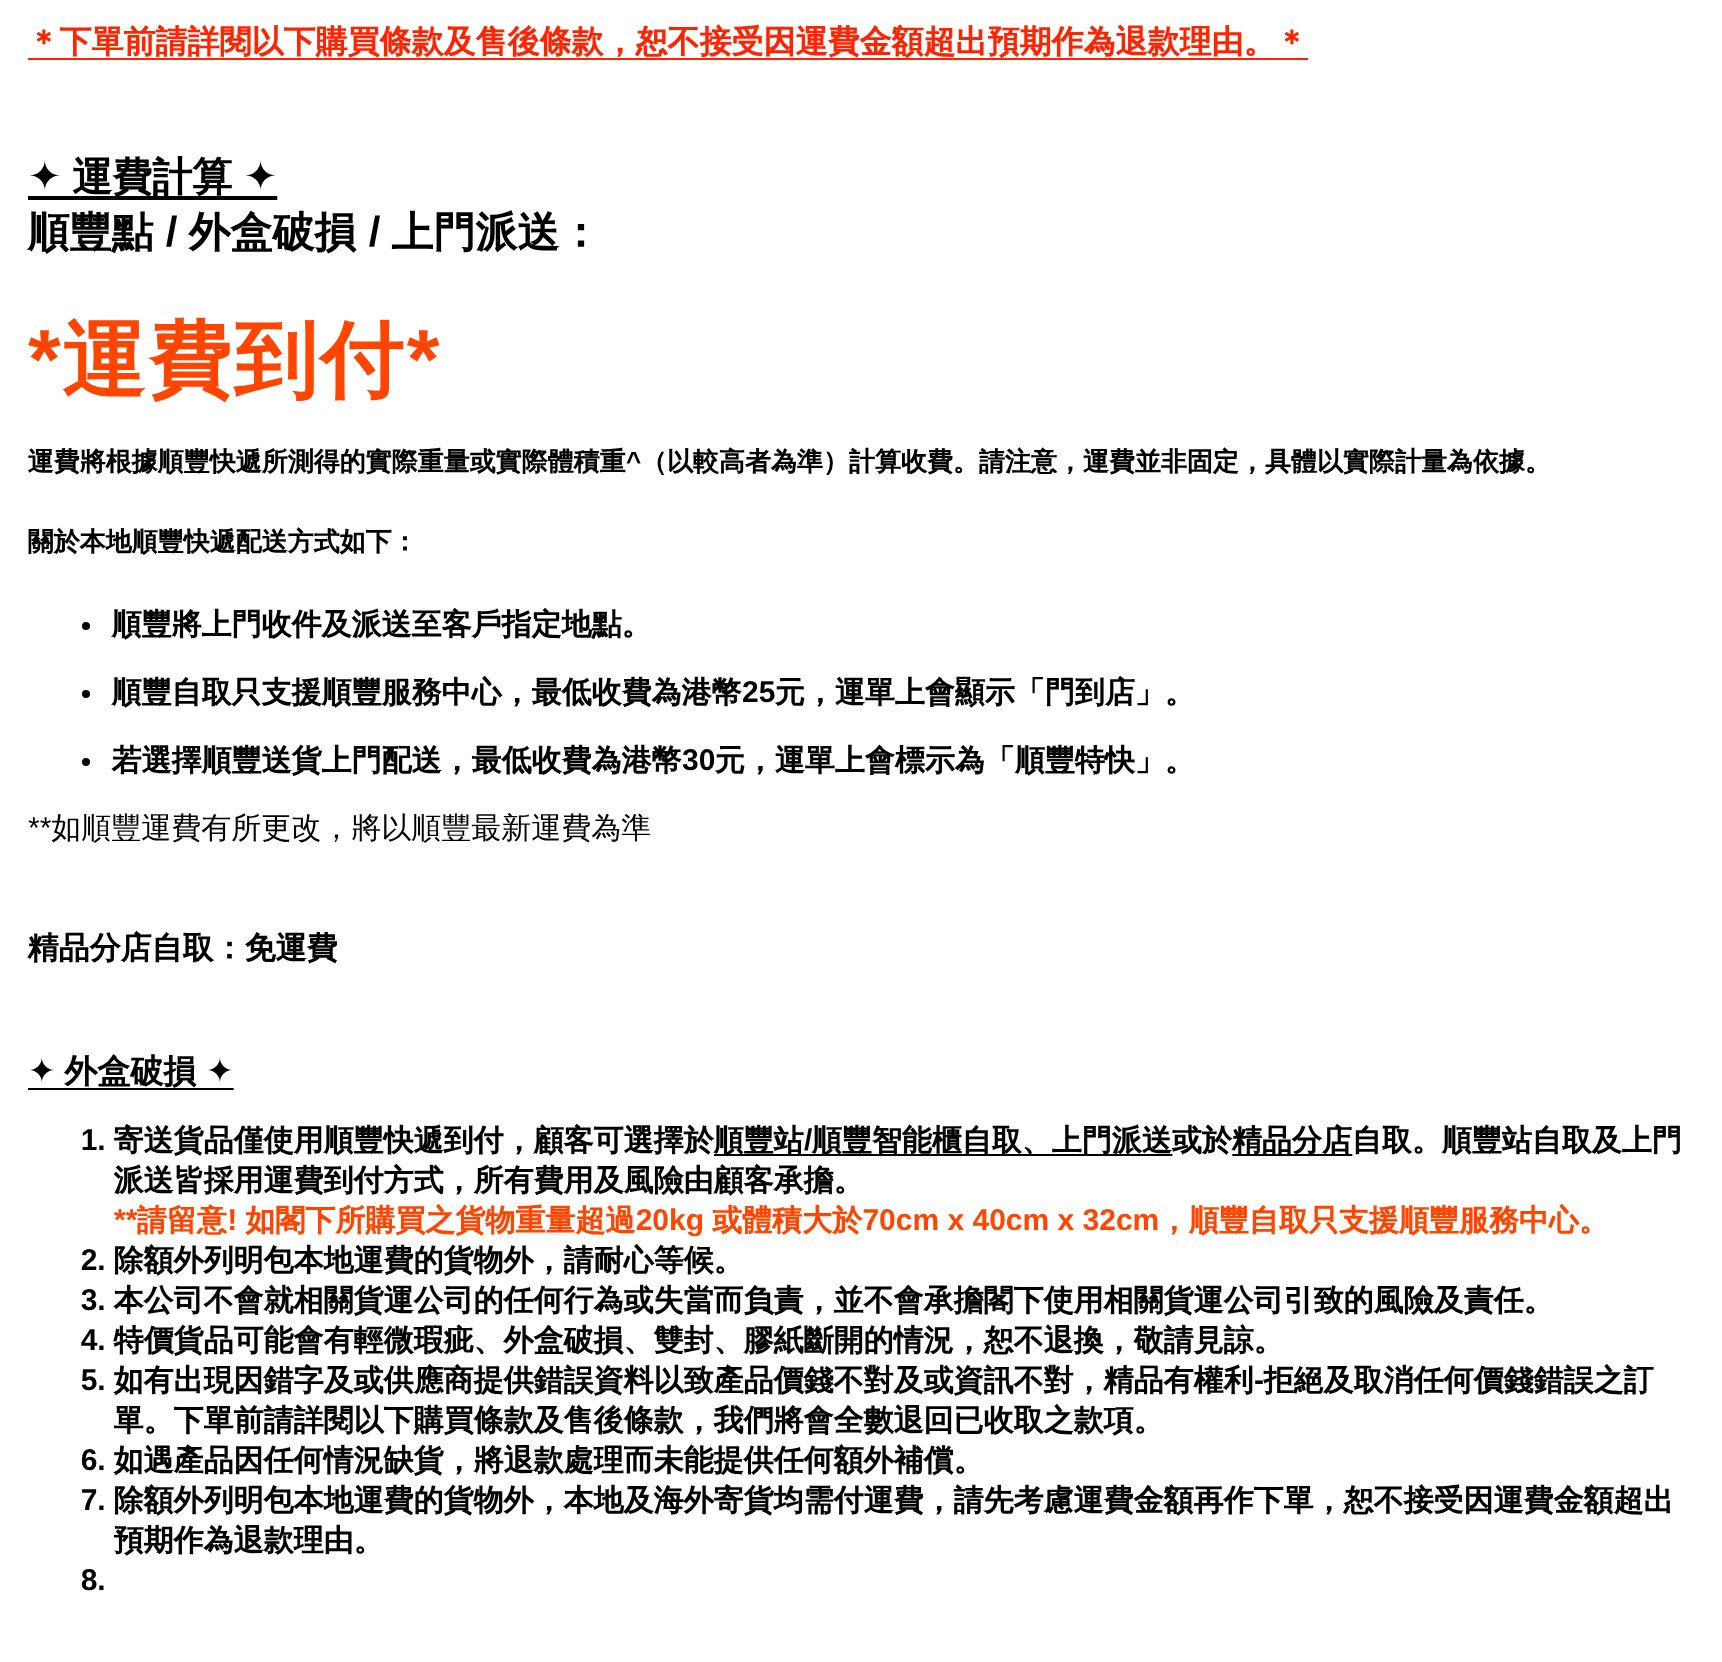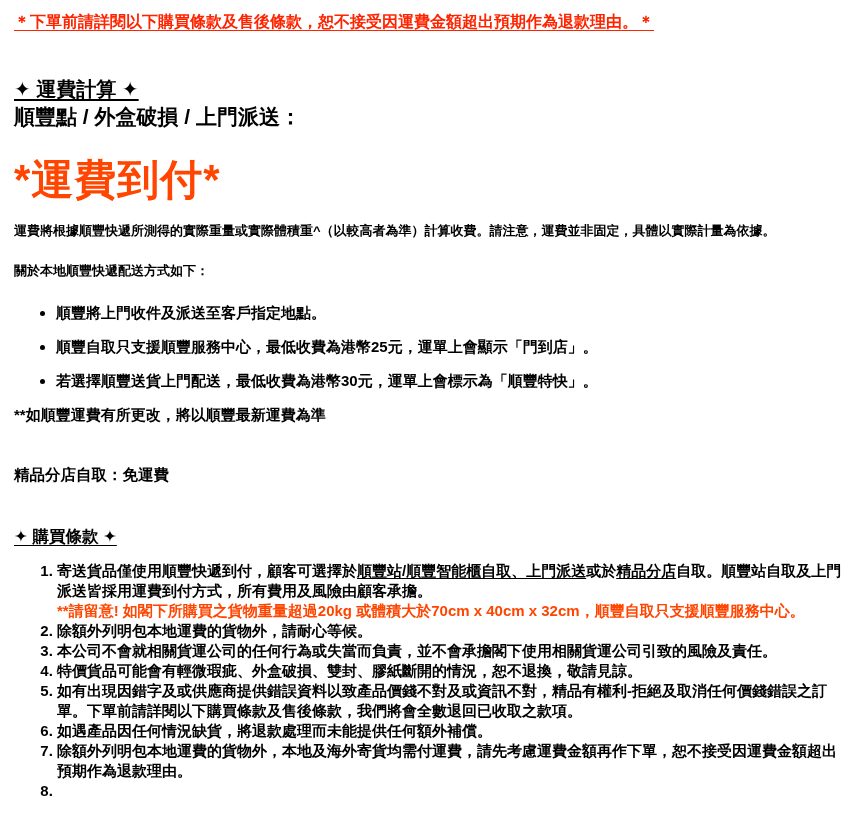--- a/index.html
+++ b/index.html
@@ -56,21 +56,21 @@
     list-style: disc outside;
   }
   .methods-list li {
     font-size: 15px;
     line-height: 17px;
     margin-bottom: 17px;
   }
 
   .update-note {
     font-size: 15px;
-    font-weight: 700;
+    font-weight: 400;
     line-height: 1.25;
   }
 
   .pickup-note {
     margin-top: 42px;
     font-size: 15.5px;
     line-height: 1.2;
   }
 
   .terms-heading {
@@ -117,21 +117,21 @@
   <ul class="methods-list">
     <li>順豐將上門收件及派送至客戶指定地點。</li>
     <li>順豐自取只支援順豐服務中心，最低收費為港幣25元，運單上會顯示「門到店」。</li>
     <li>若選擇順豐送貨上門配送，最低收費為港幣30元，運單上會標示為「順豐特快」。</li>
   </ul>
 
   <p class="update-note">**如順豐運費有所更改，將以順豐最新運費為準</p>
 
   <p class="pickup-note">精品分店自取：免運費</p>
 
-  <h3 class="terms-heading">✦ 購買條款 ✦</h3>
+  <h3 class="terms-heading">✦ 外盒破損 ✦</h3>
 
   <ol class="terms-list">
     <li>
       <span>寄送貨品僅使用順豐快遞到付，顧客可選擇於</span><span class="u-seg">順豐站/順豐智能櫃自取、上門派送</span><span>或於</span><span class="u-seg">精品分店</span><span>自取。順豐站自取及上門派送皆採用運費到付方式，所有費用及風險由顧客承擔。</span>
       <div class="orange-warning">**請留意! 如閣下所購買之貨物重量超過20kg 或體積大於70cm x 40cm x 32cm，順豐自取只支援順豐服務中心。</div>
     </li>
     <li>除額外列明包本地運費的貨物外，請耐心等候。</li>
     <li>本公司不會就相關貨運公司的任何行為或失當而負責，並不會承擔閣下使用相關貨運公司引致的風險及責任。</li>
     <li>特價貨品可能會有輕微瑕疵、外盒破損、雙封、膠紙斷開的情況，恕不退換，敬請見諒。</li>
     <li>如有出現因錯字及或供應商提供錯誤資料以致產品價錢不對及或資訊不對，精品有權利-拒絕及取消任何價錢錯誤之訂單。下單前請詳閱以下購買條款及售後條款，我們將會全數退回已收取之款項。</li>

